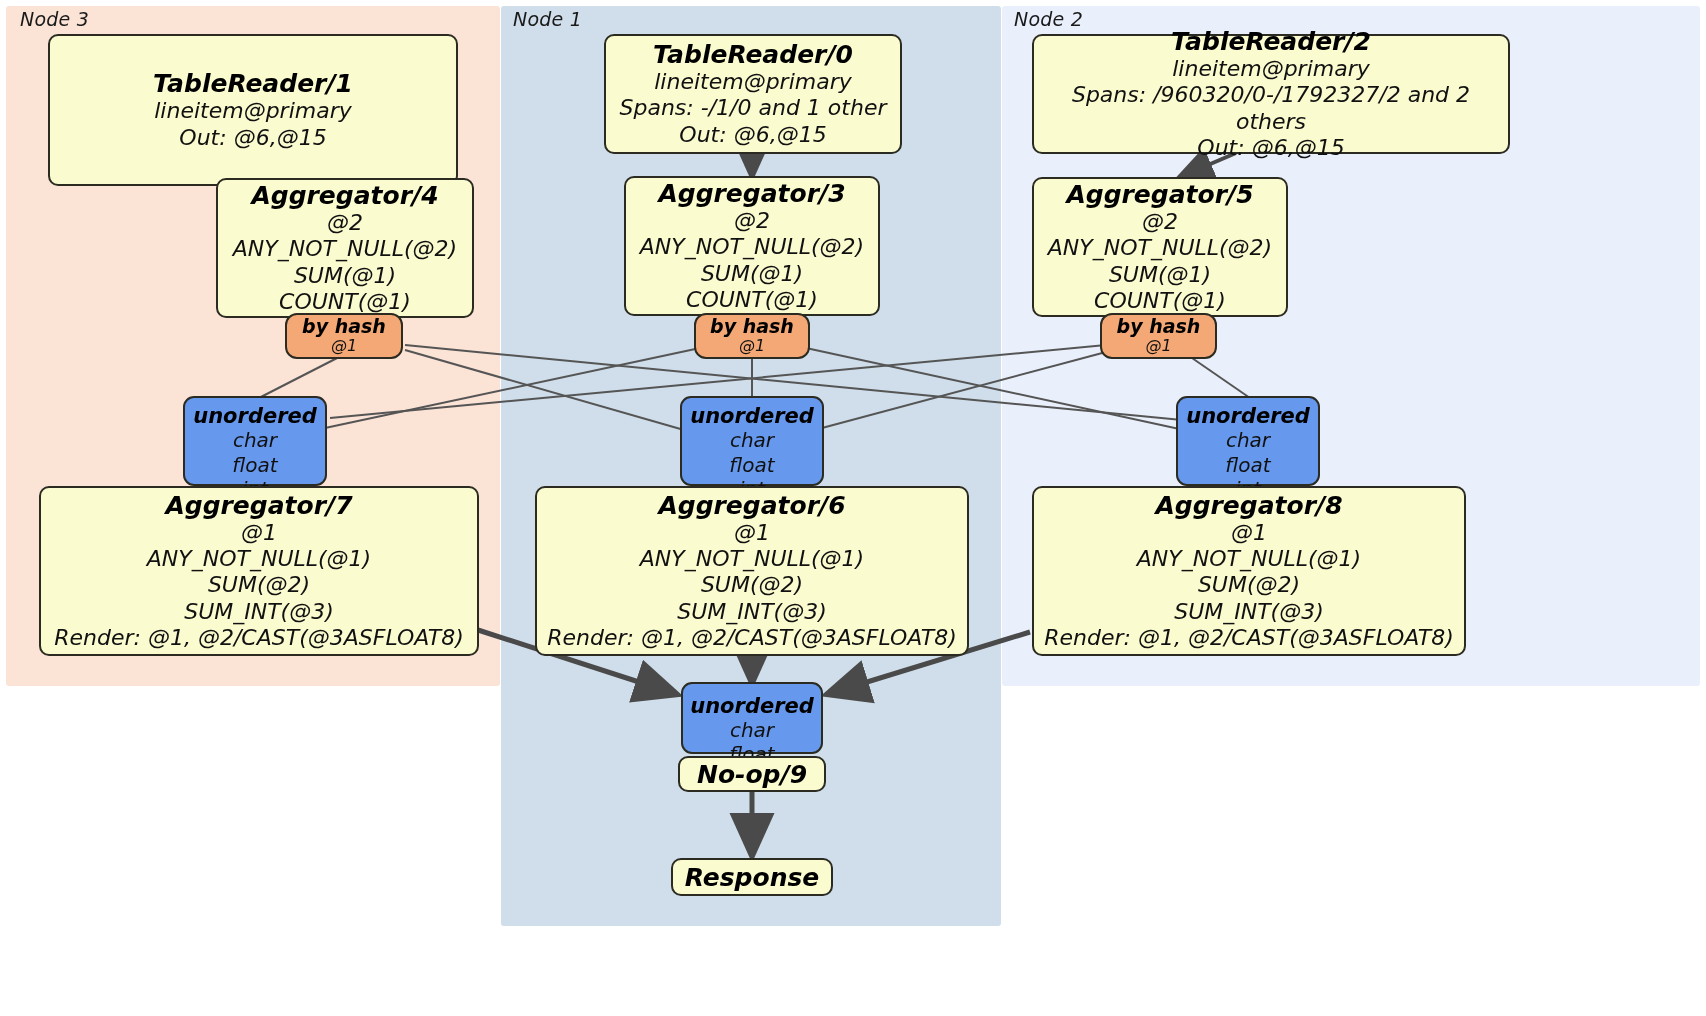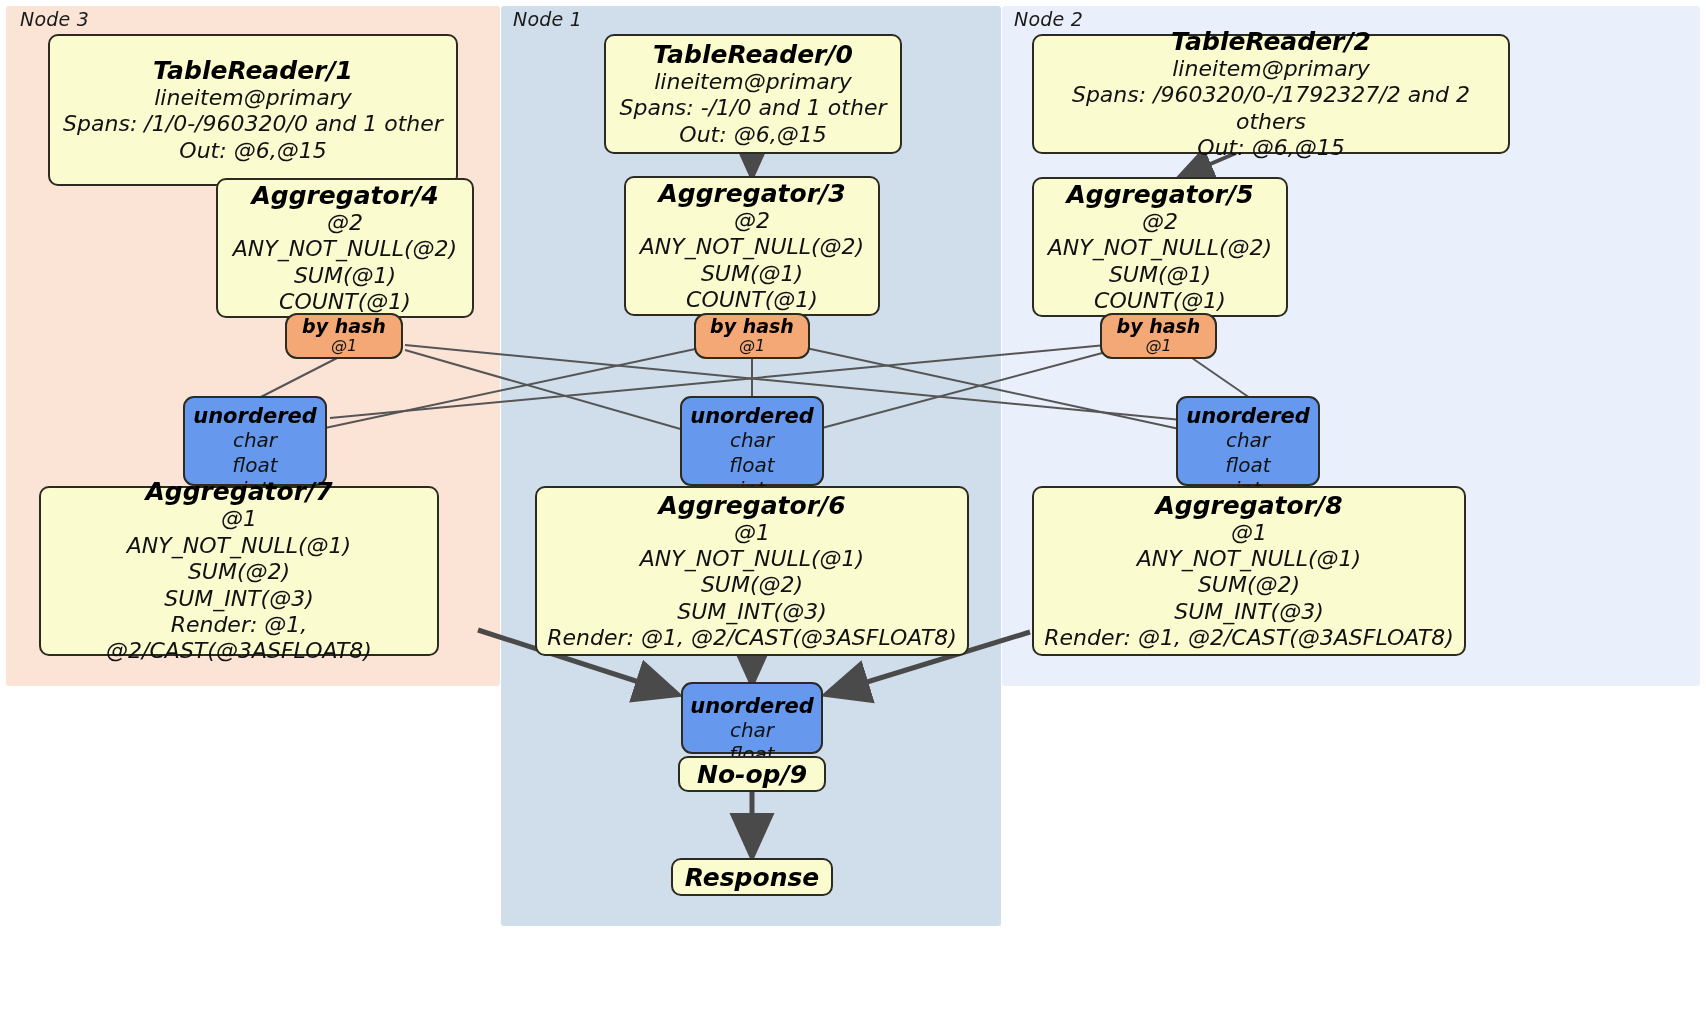--- a/index.html
+++ b/index.html
@@ -71,21 +71,20 @@
     <path d="M478,630 L676,694" stroke="#4a4a4a" stroke-width="5" fill="none" marker-end="url(#arwT)"></path>
     <path d="M752,650 L752,682" stroke="#4a4a4a" stroke-width="5" fill="none" marker-end="url(#arwT)"></path>
     <path d="M1030,632 L828,694" stroke="#4a4a4a" stroke-width="5" fill="none" marker-end="url(#arwT)"></path>
 
     <path d="M752,792 L752,855" stroke="#4a4a4a" stroke-width="5" fill="none" marker-end="url(#arwT)"></path>
   </svg>
 
   <div class="node proc" style="left:48px;top:34px;width:410px;height:152px;">
     <div class="title">TableReader/1</div>
     <div class="ln">lineitem@primary</div>
-    <div class="ln">Spans: /1/0-/960320/0 and 1 other</div>
     <div class="ln">Out: @6,@15</div>
   </div>
 
   <div class="node proc" style="left:604px;top:34px;width:298px;height:120px;">
     <div class="title">TableReader/0</div>
     <div class="ln">lineitem@primary</div>
     <div class="ln">Spans: -/1/0 and 1 other</div>
     <div class="ln">Out: @6,@15</div>
   </div>
 
@@ -149,21 +148,21 @@
     <div class="ln">int</div>
   </div>
 
   <div class="node sync" style="left:1176px;top:396px;width:144px;height:90px;">
     <div class="title">unordered</div>
     <div class="ln">char</div>
     <div class="ln">float</div>
     <div class="ln">int</div>
   </div>
 
-  <div class="node proc" style="left:39px;top:486px;width:400px;height:170px;">
+  <div class="node proc" style="left:39px;top:486px;width:440px;height:170px;">
     <div class="title">Aggregator/7</div>
     <div class="ln">@1</div>
     <div class="ln">ANY_NOT_NULL(@1)</div>
     <div class="ln">SUM(@2)</div>
     <div class="ln">SUM_INT(@3)</div>
     <div class="ln">Render: @1, @2/CAST(@3ASFLOAT8)</div>
   </div>
 
   <div class="node proc" style="left:535px;top:486px;width:434px;height:170px;">
     <div class="title">Aggregator/6</div>

